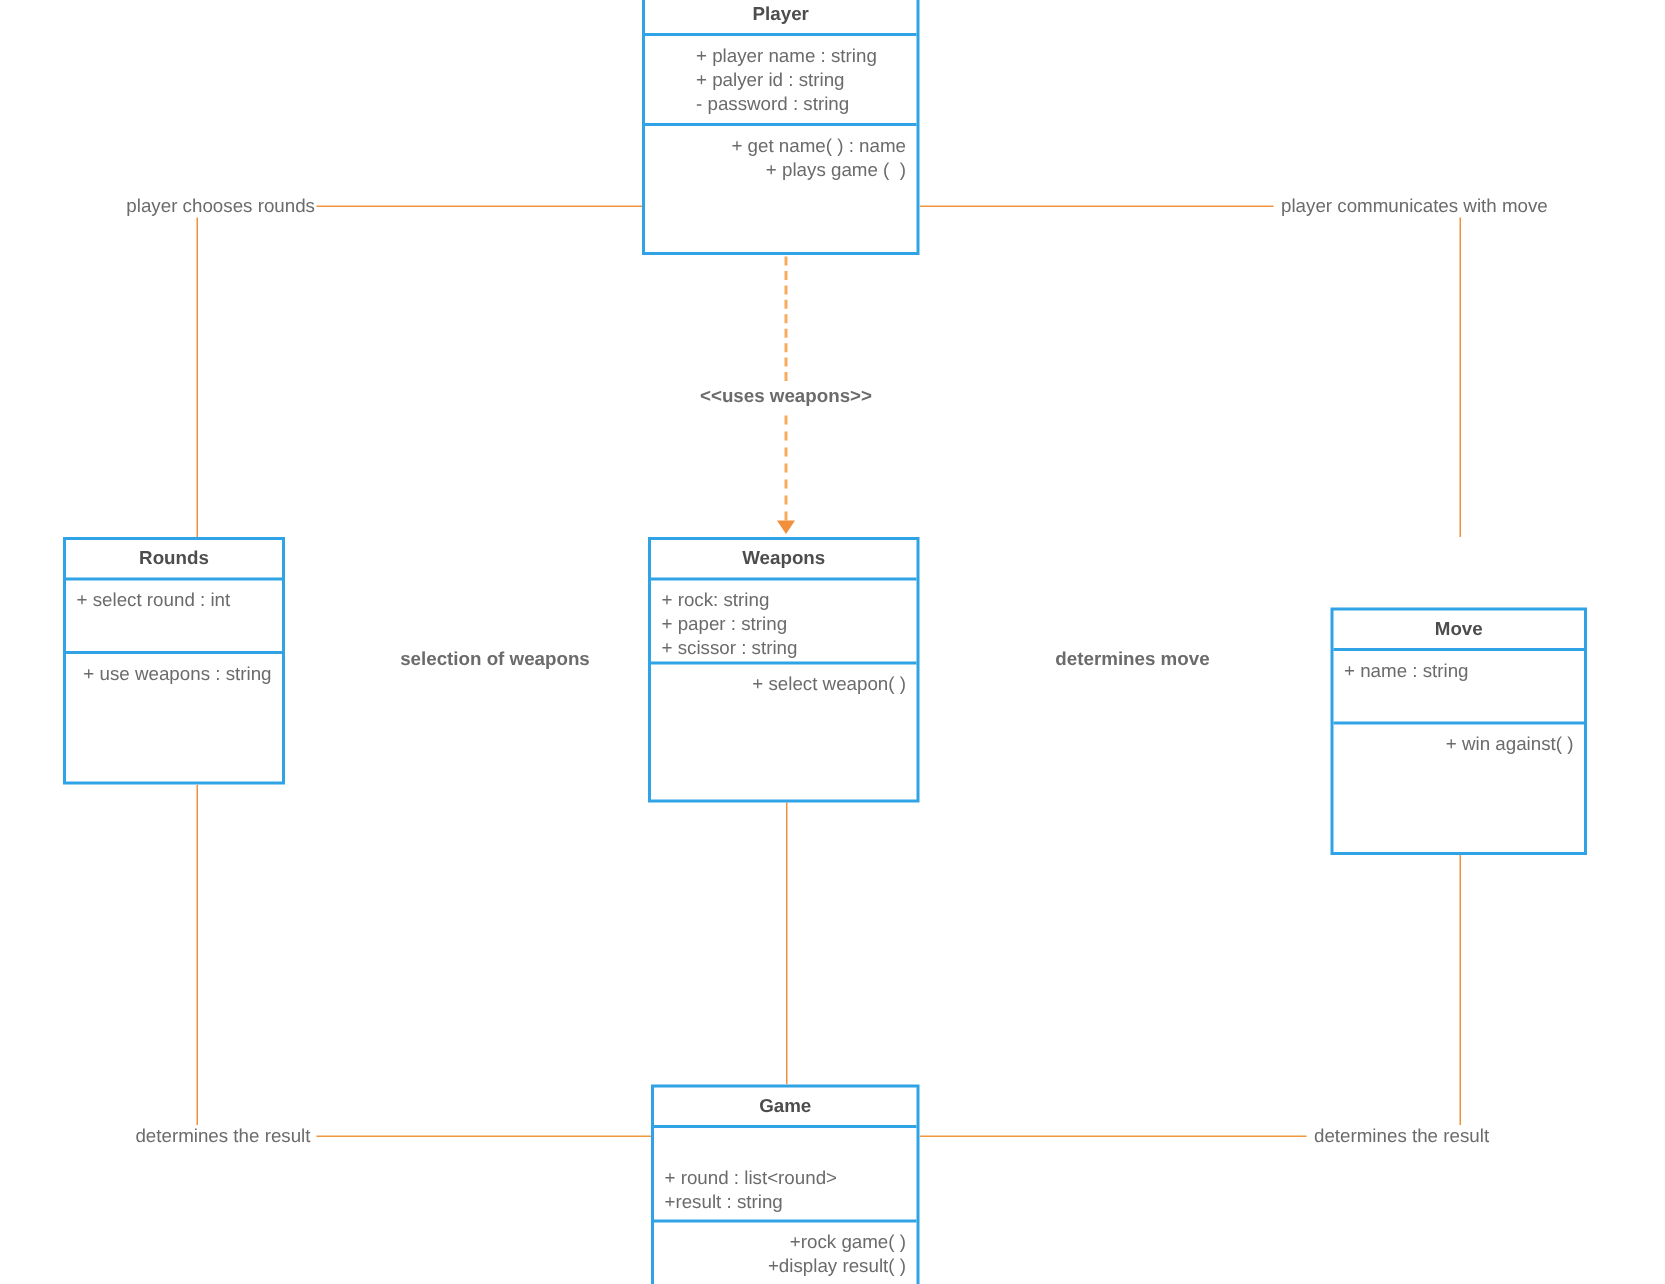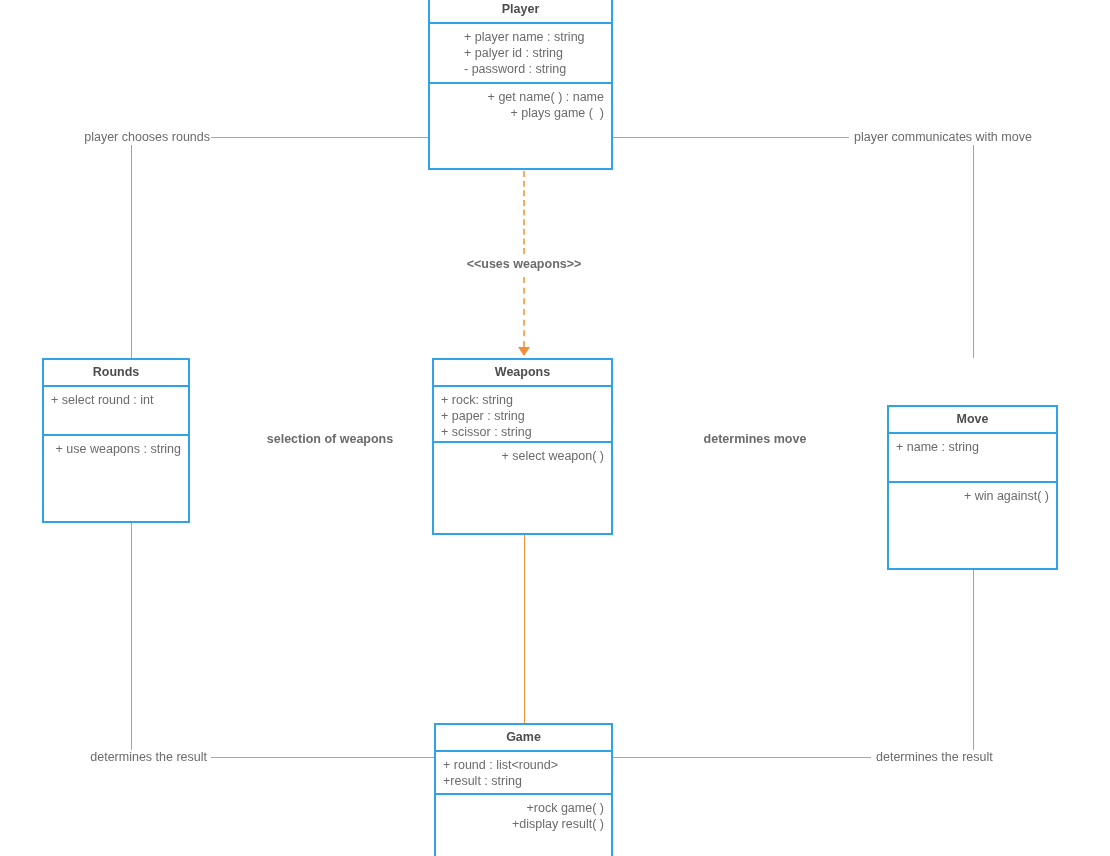--- a/index.html
+++ b/index.html
@@ -174,21 +174,21 @@
     <div class="uml-attrs" style="height:49px;">
       <div class="uml-line">+ name : string</div>
     </div>
     <div class="uml-ops">
       <div class="uml-line">+ win against( )</div>
     </div>
   </div>
 
   <div class="uml-class" style="left:434px; top:723px; width:179px; height:140px;">
     <div class="uml-name">Game</div>
-    <div class="uml-attrs" style="height:43px;">
+    <div class="uml-attrs" style="height:43px;margin-top:20px;">
       <div class="uml-line">+ round : list&lt;round&gt;</div>
       <div class="uml-line">+result : string</div>
     </div>
     <div class="uml-ops">
       <div class="uml-line">+rock game( )</div>
       <div class="uml-line">+display result( )</div>
     </div>
   </div>
 
 </div>

